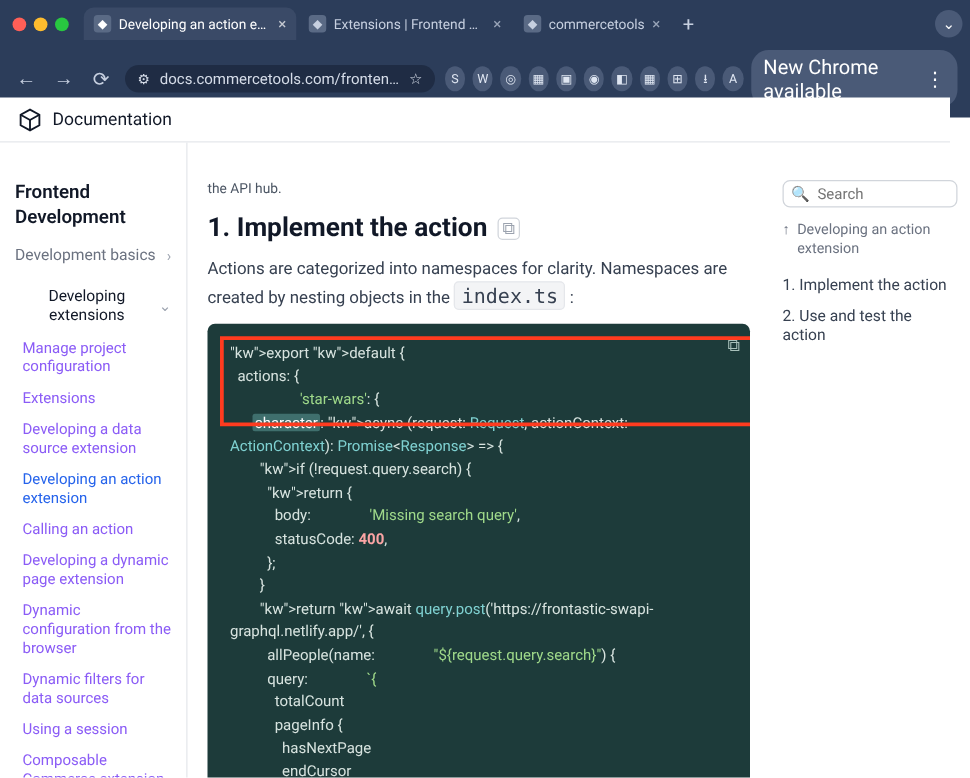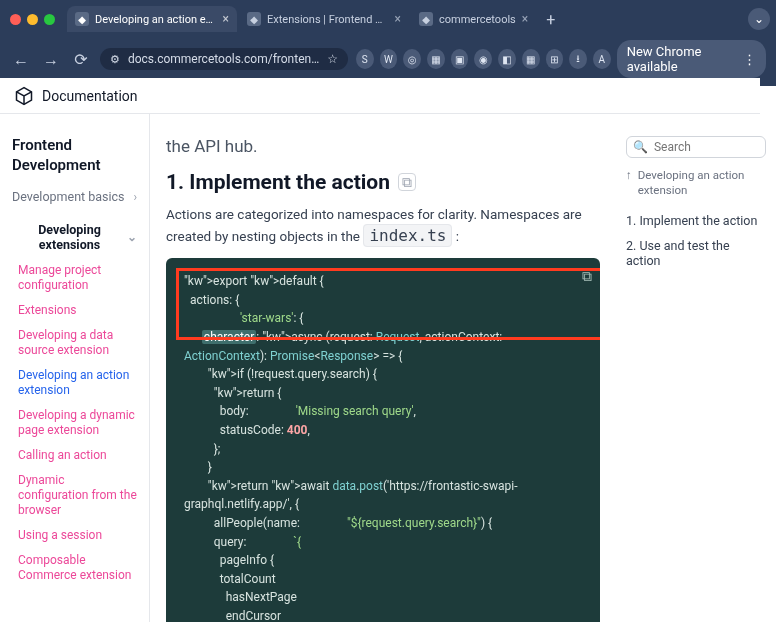--- a/index.html
+++ b/index.html
@@ -19,38 +19,38 @@
   .newtab { color:#c7d0e0; font-size:16px; padding:0 8px; cursor:pointer;}
   .chrome-spacer { flex:1; }
   .chrome-ctrl { width:22px; height:22px; border-radius:50%; background:#4a5a77; color:#fff; display:flex; align-items:center; justify-content:center; font-size:12px; margin-left:6px; cursor:pointer;}
 
   .addr-row { display:flex; align-items:center; gap:8px; padding:6px 10px 8px 10px; }
   .nav-ico { color:#c7d0e0; font-size:16px; width:22px; text-align:center; cursor:pointer;}
   .omnibox { flex:0 0 auto; display:flex; align-items:center; gap:8px; background:#1f2c44; border-radius:16px; padding:4px 10px; color:#d5dce8; font-size:12px; min-width:220px;}
   .omnibox .lock { font-size:11px; }
   .addr-icons { display:flex; align-items:center; gap:6px; flex:1; }
   .circ { width:20px; height:20px; border-radius:50%; background:#4a5a77; display:flex; align-items:center; justify-content:center; color:#dfe6f2; font-size:10px; cursor:pointer;}
-  .newchrome { background:#4a5a77; color:#fff; font-size:13px; padding:4px 10px; border-radius:14px; display:flex; align-items:center; gap:4px; cursor:pointer;justify-content:flex-end;}
+  .newchrome { background:#4a5a77; color:#fff; font-size:16px; padding:4px 10px; border-radius:14px; display:flex; align-items:center; gap:4px; cursor:pointer;justify-content:flex-end;}
 
   
   .page { display:flex; height: calc(622px - 78px); }
   .topbar { position:absolute; top:78px; left:0; right:16px; height:36px; border-bottom:1px solid #e5e7eb; display:flex; align-items:center; padding:0 14px; background:#fff; z-index:2;}
   .topbar svg { width:20px; height:20px; margin-right:8px;}
   .topbar .ttl { font-size:14px; color:#111827; }
 
   .left { width:150px; border-right:1px solid #e5e7eb; padding:50px 12px 10px 12px; overflow:hidden; font-size:12.5px; color:#4b5563;}
   .left h3 { font-size:15px; color:#111827; font-weight:600; margin-bottom:14px; line-height:1.3;}
   .section-head { display:flex; justify-content:space-between; align-items:center; color:#6b7280; font-size:12.5px; margin:10px 0 6px 0; cursor:pointer;text-align:center;}
-  .section-head.dark { color:#111827; font-weight:700;}
+  .section-head.dark { color:#111827; font-weight:400;}
   .chev { font-size:12px; color:#9ca3af;}
-  .nav-item { display:block; padding:5px 0 5px 6px; color:#ec4899; font-size:12px; line-height:1.25; cursor:pointer;}
+  .nav-item { display:block; padding:5px 0 5px 6px; color:#8b5cf6; font-size:12px; line-height:1.25; cursor:pointer;}
   .nav-item.active { color:#2563eb; }
 
   .main { flex:1; padding:50px 16px 10px 16px; overflow:hidden;}
-  .truncated { color:#4b5563; font-size:17px; margin-bottom:6px;}
+  .truncated { color:#4b5563; font-size:11px; margin-bottom:6px;}
   .h1row { display:flex; align-items:center; gap:8px; margin:14px 0 10px 0;}
   .h1row h1 { font-size:21px; font-weight:700; color:#111827;}
   .copy-ico { color:#9ca3af; cursor:pointer; font-size:14px; border:1px solid #d1d5db; border-radius:4px; width:18px; height:18px; display:flex; align-items:center; justify-content:center;}
   .para { font-size:13.5px; color:#374151; line-height:1.5; margin-bottom:10px;}
   .inline-code { background:#f3f4f6; border:1px solid #e5e7eb; border-radius:4px; padding:1px 5px; font-family: ui-monospace, Menlo, monospace; font-size:16px;}
 
   .codewrap { position:relative; background:#1d3b3a; border-radius:6px; padding:14px 14px 14px 18px; font-family: ui-monospace, Menlo, monospace; font-size:12px; line-height:1.55; color:#d7e3df; overflow:hidden; height:405px;}
   .codewrap .copy { position:absolute; top:8px; right:8px; color:#a8c0ba; cursor:pointer; font-size:14px;}
   .hlbox { position:absolute; top:10px; left:10px; width:498px; height:72px; border:3px solid #ff3b1f; pointer-events:none;}
   .code-line { white-space:pre; } .str { color:#9fd98a;margin-left:44px; } .num{color:#fca5a5;font-weight:bold;} .fn{color:#7fd1d1;}
@@ -140,23 +140,24 @@
 
     <div class="section-head dark" style="margin-top:18px">
       <span>Developing extensions</span>
       <span class="chev">⌄</span>
     </div>
     <div id="ext-items">
         <a class="nav-item">Manage project configuration</a>
         <a class="nav-item">Extensions</a>
         <a class="nav-item">Developing a data source extension</a>
         <a class="nav-item active">Developing an action extension</a>
+        <a class="nav-item">Calling an action</a>
         <a class="nav-item">Developing a dynamic page extension</a>
-        <a class="nav-item">Calling an action</a>
         <a class="nav-item">Dynamic configuration from the browser</a>
+        <a class="nav-item">Dynamic filters for data sources</a>
         <a class="nav-item">Using a session</a>
         <a class="nav-item">Composable Commerce extension</a>
       </div>
 
   </aside>
 
   <main class="main">
     <div class="truncated">the API hub.</div>
     <div class="h1row">
       <h1>1. Implement the action</h1>
@@ -173,26 +174,26 @@
           <div class="code-line">  actions: {</div>
           <div class="code-line">    <span class="str">'star-wars'</span>: {</div>
           <div class="code-line">      <span class="hl-sel">character</span>: <span class="&lt;span">"kw"</span>&gt;async (request: <span class="fn">Request</span>, actionContext:</div>
           <div class="code-line"><span class="fn">ActionContext</span>): <span class="fn">Promise</span>&lt;<span class="fn">Response</span>&gt; =&gt; {</div>
           <div class="code-line">        <span class="&lt;span">"kw"</span>&gt;if (!request.query.search) {</div>
           <div class="code-line">          <span class="&lt;span">"kw"</span>&gt;return {</div>
           <div class="code-line">            body: <span class="str">'Missing search query'</span>,</div>
           <div class="code-line">            statusCode: <span class="num">400</span>,</div>
           <div class="code-line">          };</div>
           <div class="code-line">        }</div>
-          <div class="code-line">        <span class="&lt;span">"kw"</span>&gt;return <span class="&lt;span">"kw"</span>&gt;await <span class="fn">data</span>.<span class="fn">post</span>('https://frontastic-swapi-</div>
+          <div class="code-line">        <span class="&lt;span">"kw"</span>&gt;return <span class="&lt;span">"kw"</span>&gt;await <span class="fn">query</span>.<span class="fn">post</span>('https://frontastic-swapi-</div>
           <div class="code-line">graphql.netlify.app/', {</div>
           <div class="code-line">          allPeople(name: <span class="str">"${request.query.search}"</span>) {</div>
           <div class="code-line">          query: <span class="str">`{</span></div>
+          <div class="code-line">            totalCount</div>
           <div class="code-line">            pageInfo {</div>
-          <div class="code-line">            totalCount</div>
           <div class="code-line">              hasNextPage</div>
           <div class="code-line">              endCursor</div>
           <div class="code-line">            }</div>
         </div>
     </div>
   </main>
 
   <aside class="right">
     <div class="searchbox">
       <span>🔍</span>

